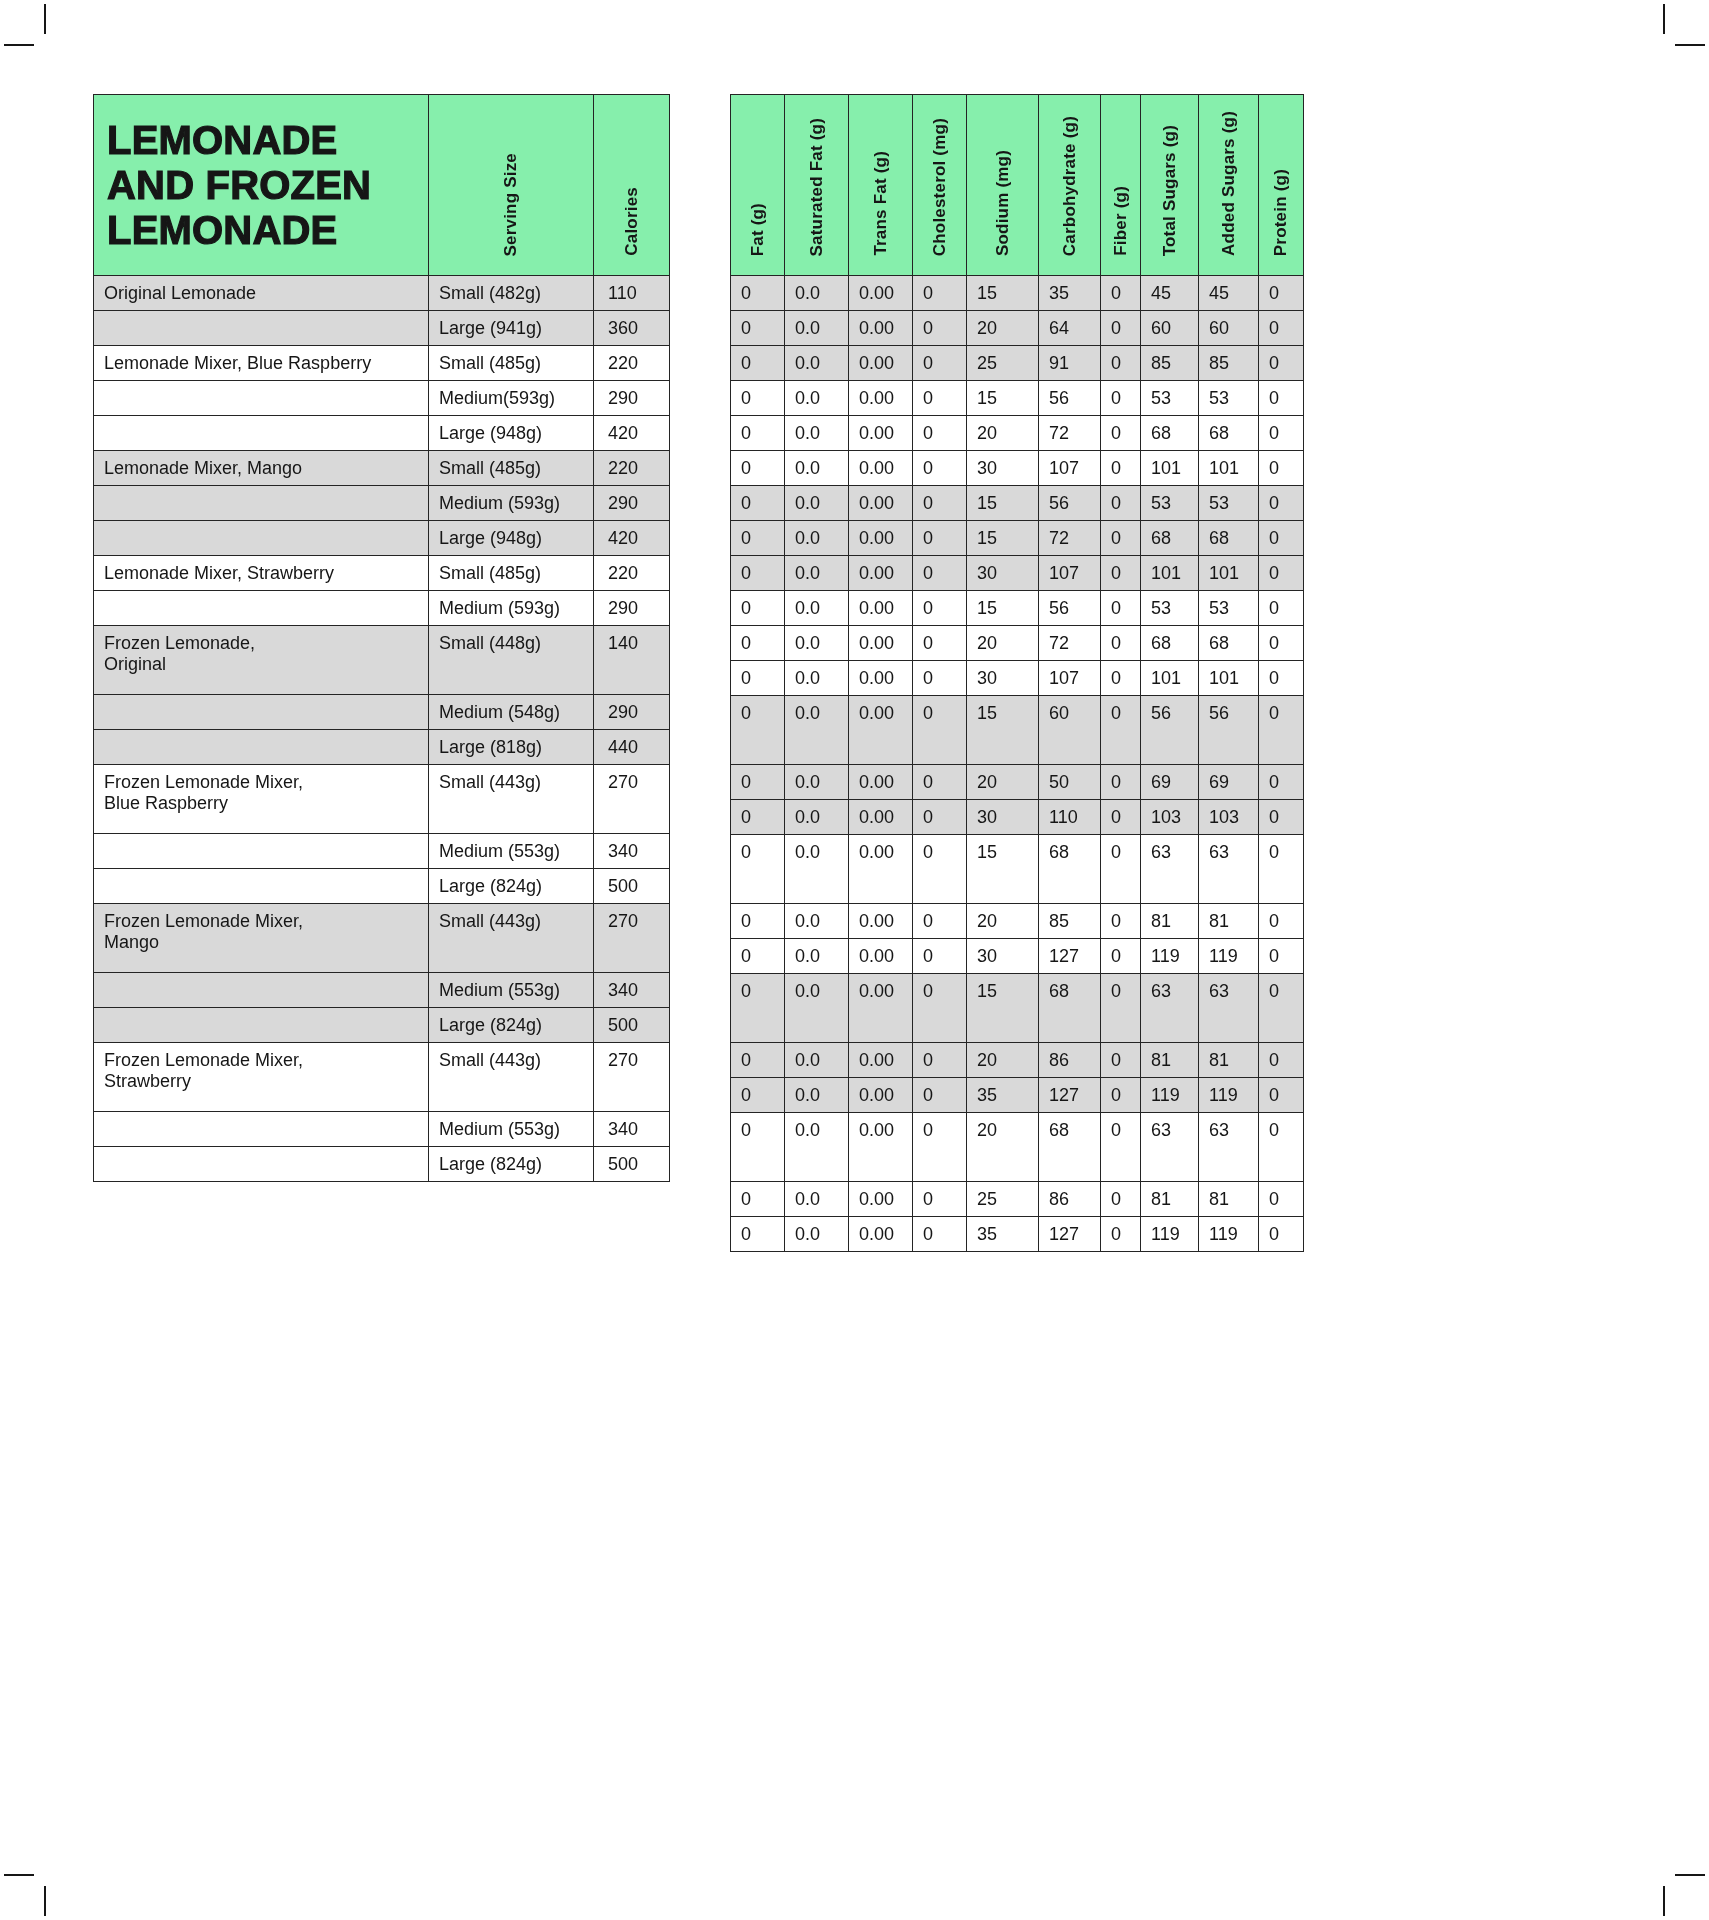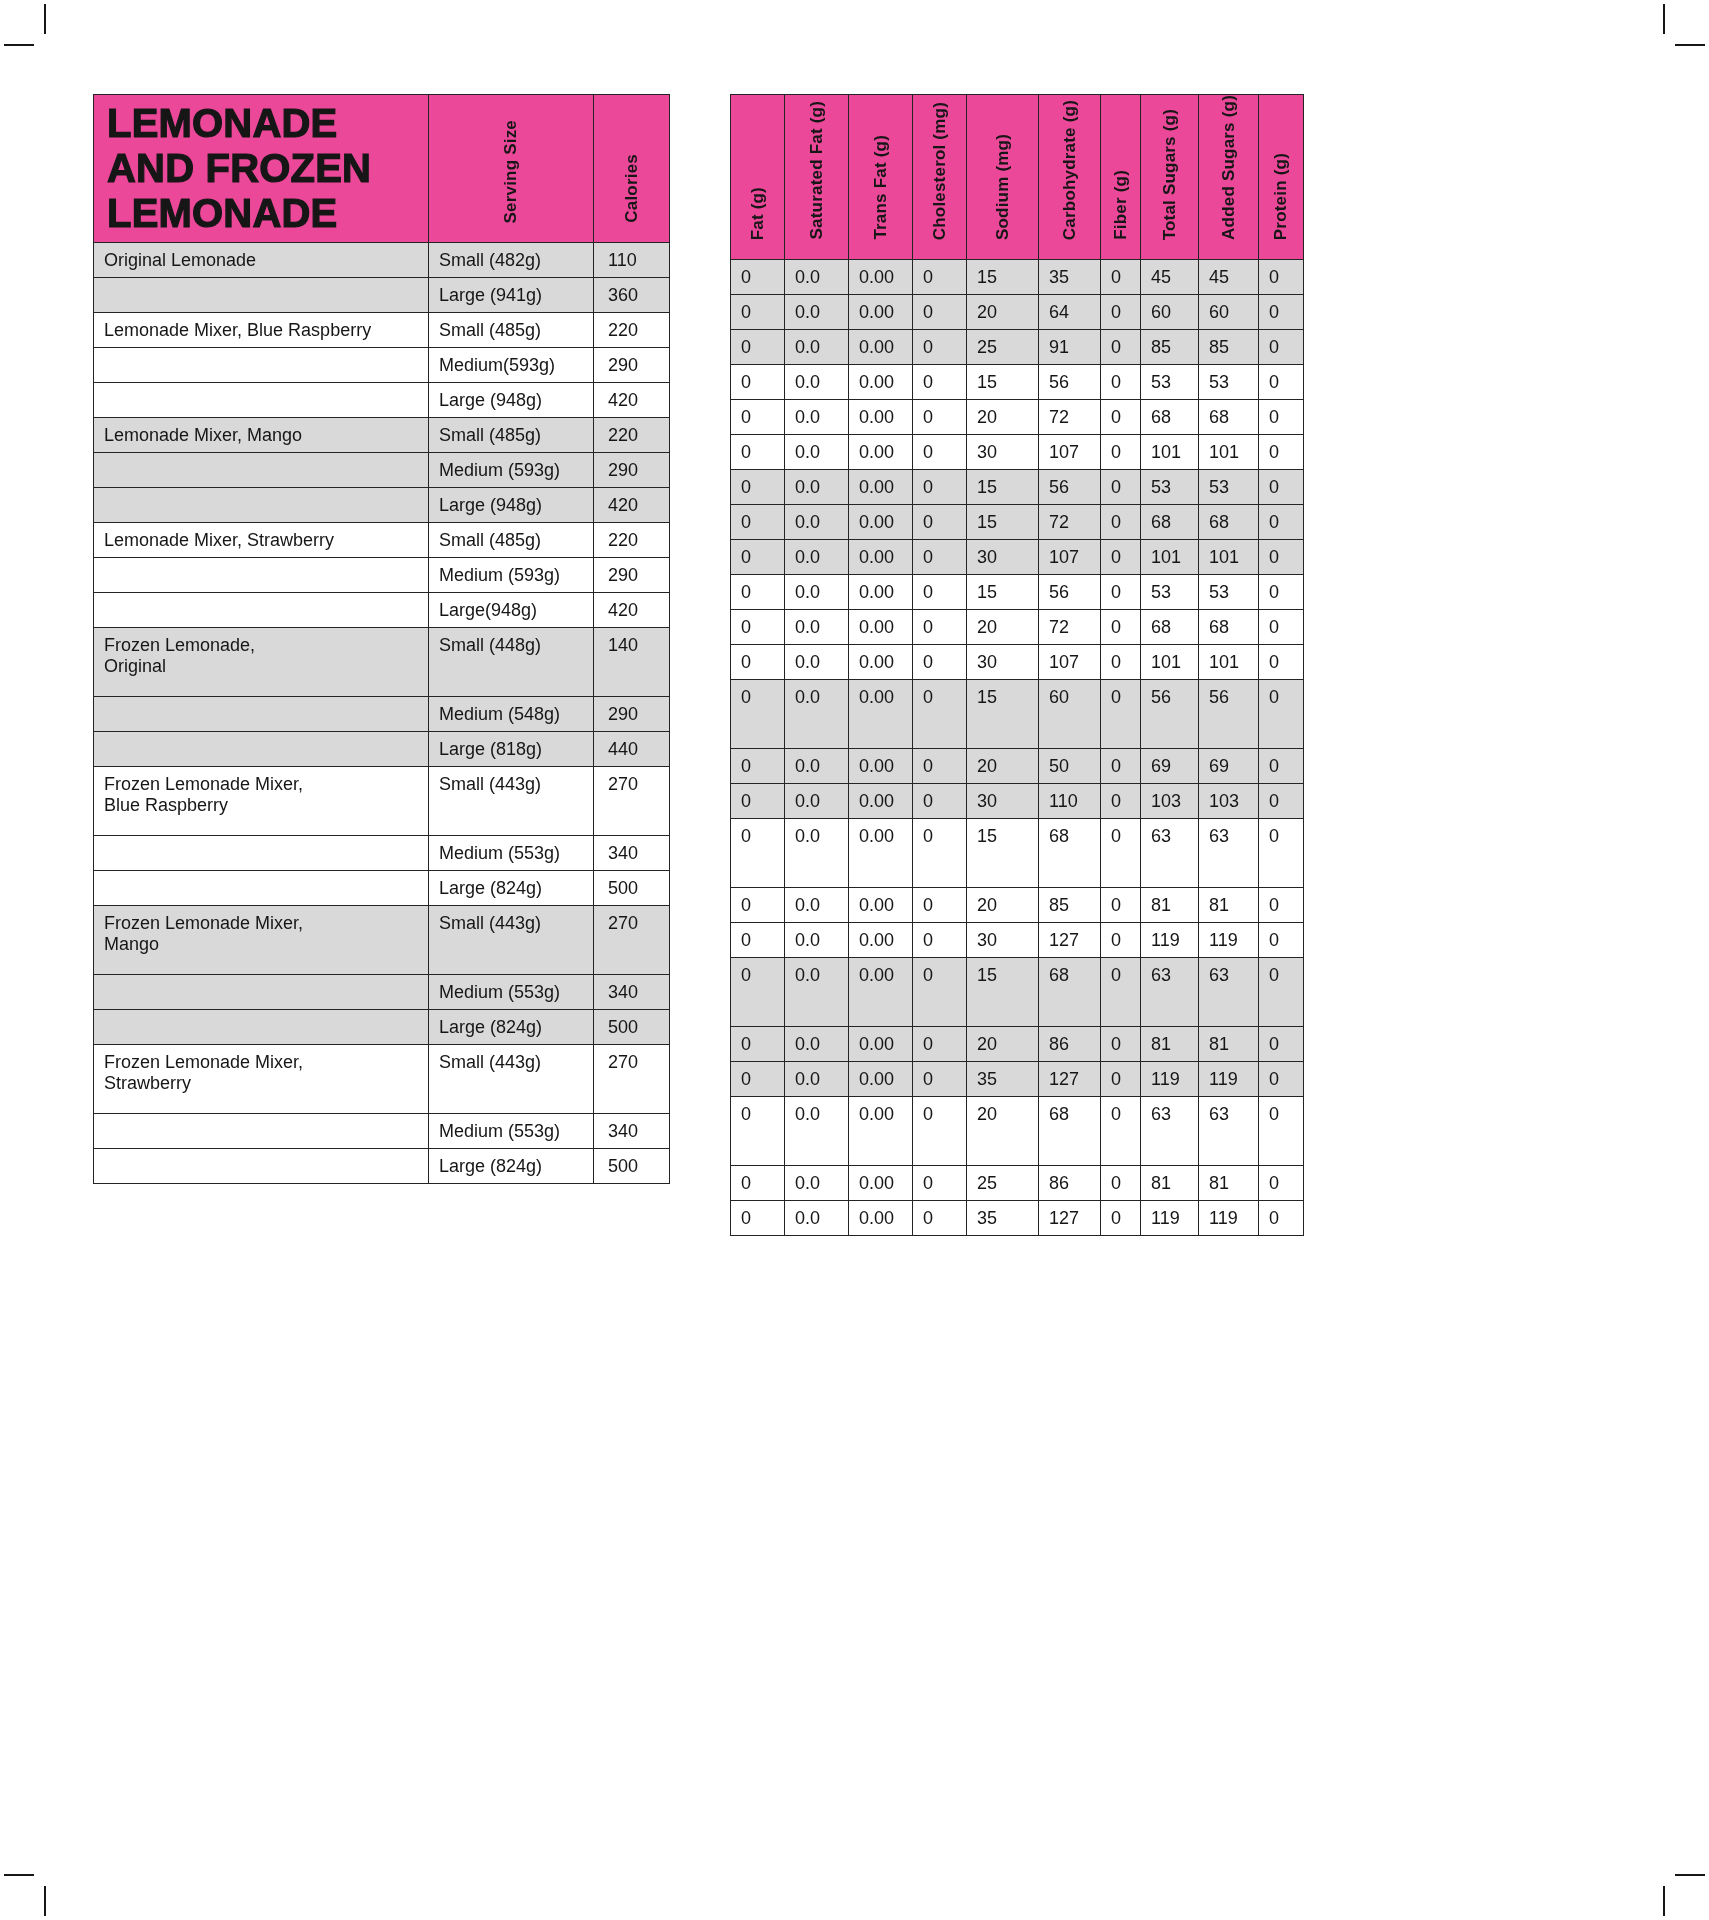--- a/index.html
+++ b/index.html
@@ -15,27 +15,27 @@
   table {
     border-collapse: collapse;
     position: absolute;
     top: 94px;
     table-layout: fixed;
   }
   #items-table { left: 93px; width: 576px; }
   #nutrition-table { left: 730px; width: 573px; }
   th, td { border: 1px solid #242424; }
   th {
-    height: 148px;
+    height: 181px;
     vertical-align: bottom;
     text-align: center;
     padding: 0 0 14px 0;
     font-size: 17px;
     font-weight: bold;
-    background: #ec4899;
+    background: #86efac;
   }
   .vtext {
     display: inline-block;
     writing-mode: vertical-rl;
     transform: rotate(180deg);
     white-space: nowrap;
     letter-spacing: 0.2px;
   }
   .title-cell {
     vertical-align: middle;
@@ -155,25 +155,20 @@
         <tr class="">
           <td>Lemonade Mixer, Strawberry</td>
           <td>Small (485g)</td>
           <td class="calories-cell">220</td>
         </tr>
         <tr class="">
           <td></td>
           <td>Medium (593g)</td>
           <td class="calories-cell">290</td>
         </tr>
-        <tr class="">
-          <td></td>
-          <td>Large(948g)</td>
-          <td class="calories-cell">420</td>
-        </tr>
         <tr class="shaded tall">
           <td>Frozen Lemonade,
 Original</td>
           <td>Small (448g)</td>
           <td class="calories-cell">140</td>
         </tr>
         <tr class="shaded">
           <td></td>
           <td>Medium (548g)</td>
           <td class="calories-cell">290</td>

